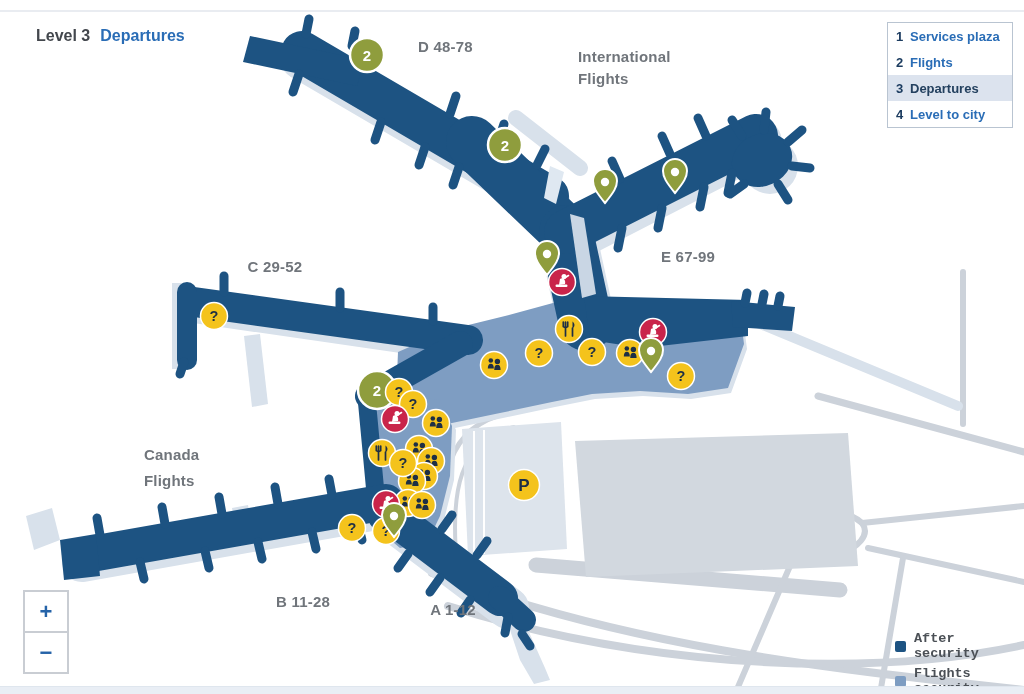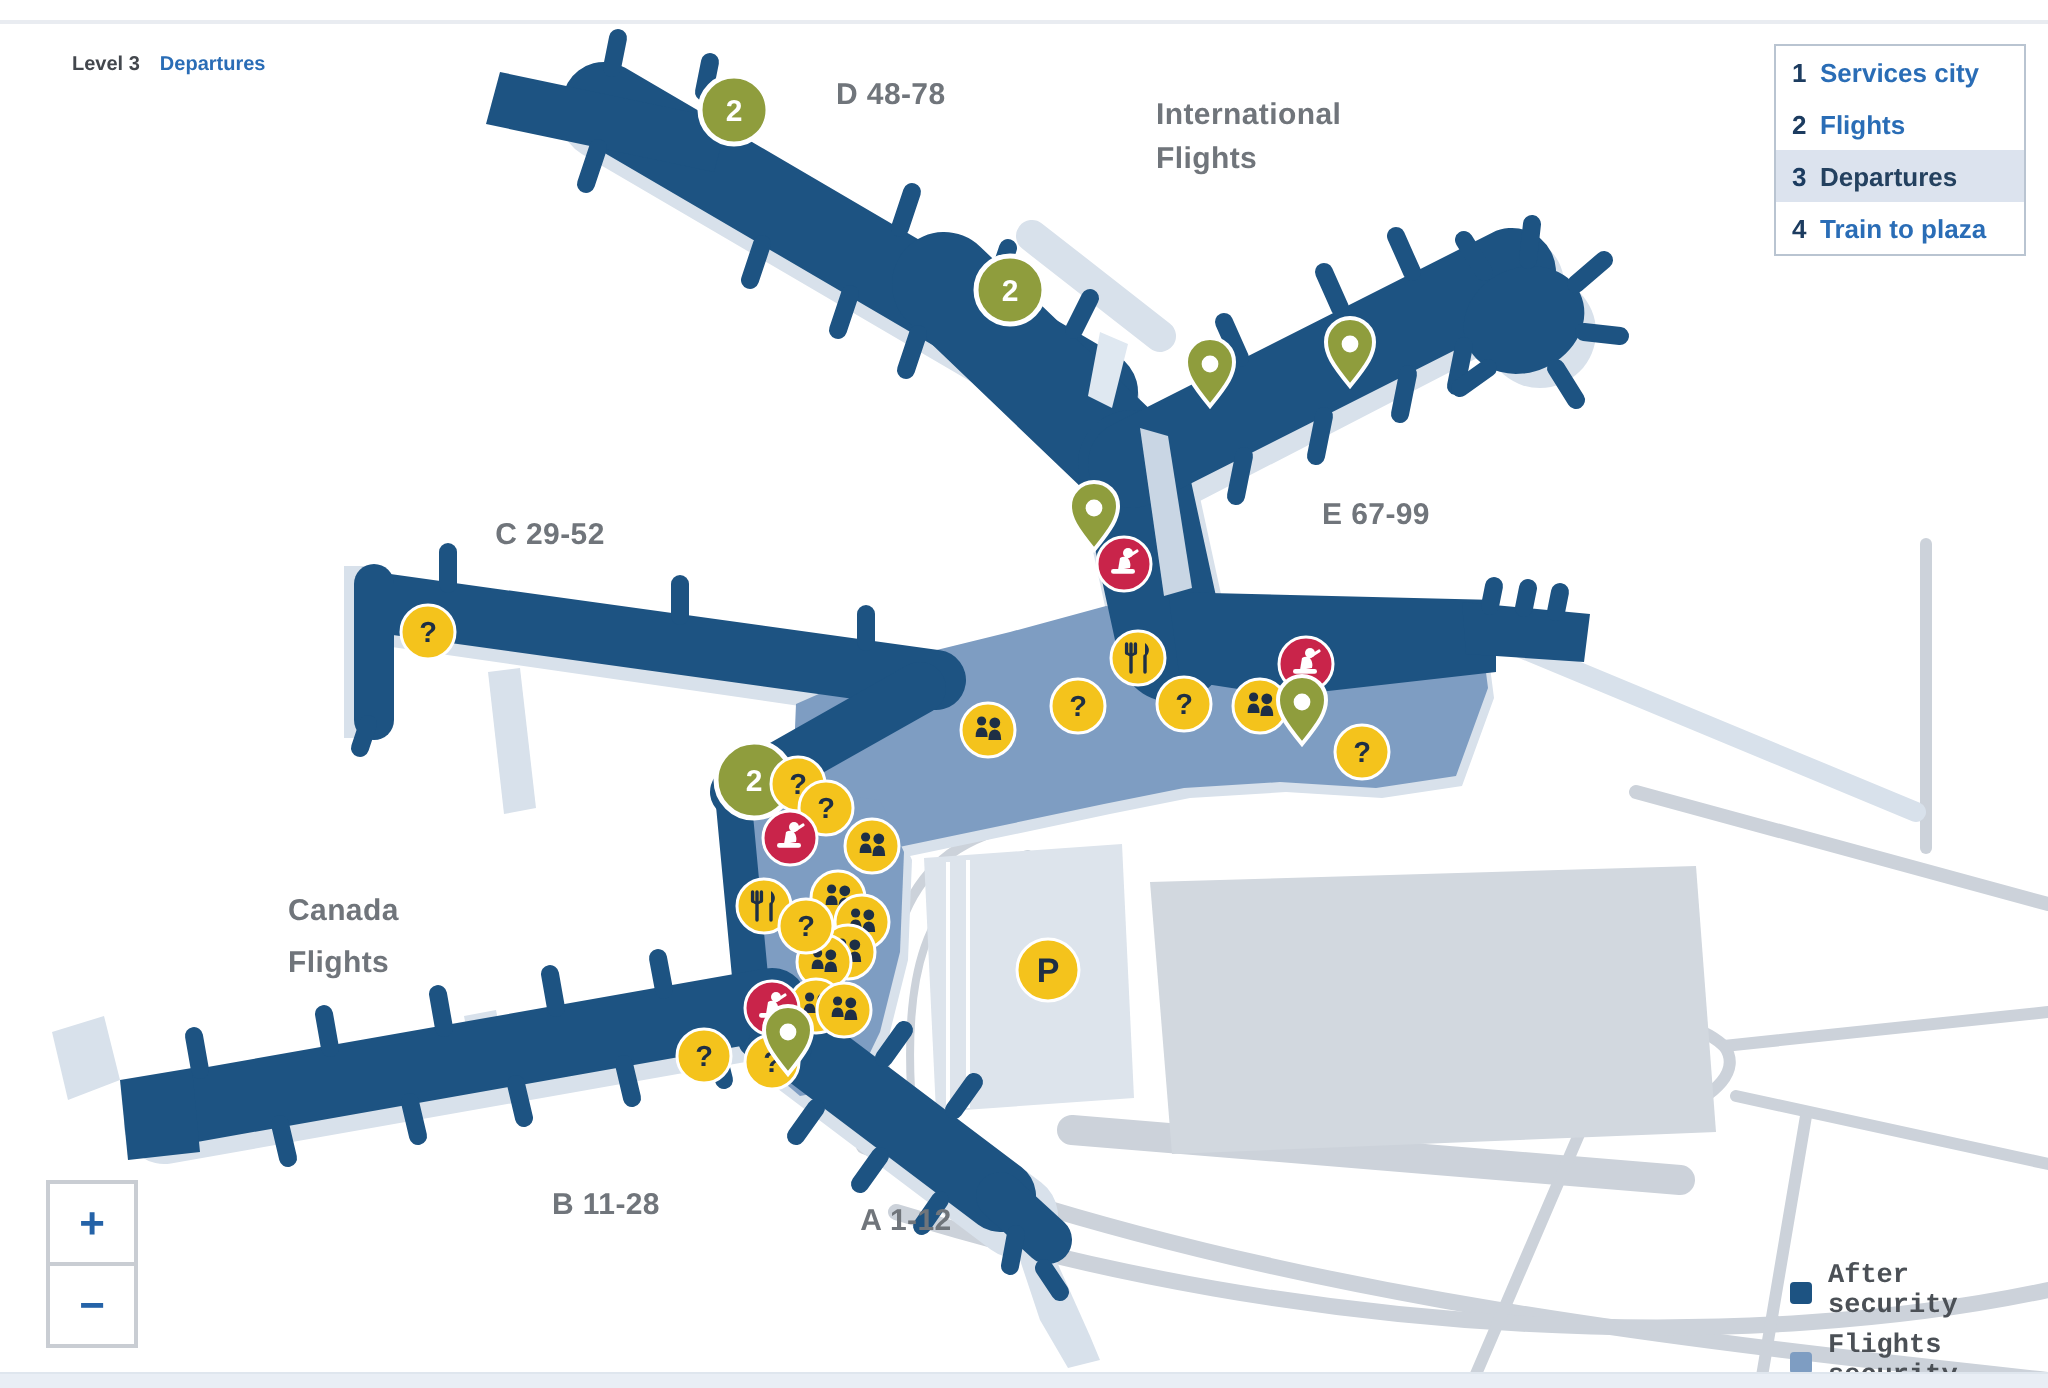--- a/index.html
+++ b/index.html
@@ -1,21 +1,21 @@
 <!DOCTYPE html>
 <html><head>
 <meta charset="utf-8">
 <style>
   html,body{margin:0;padding:0;background:#fff;}
   .stage{position:relative;width:1024px;height:694px;background:#fff;overflow:hidden;
          font-family:"Liberation Sans",sans-serif;}
   .stage svg{position:absolute;left:0;top:0;font-family:"Liberation Sans",sans-serif;}
   .topline{position:absolute;top:10px;left:0;right:0;height:2px;background:#e9ecf1;}
   .bottomstrip{position:absolute;bottom:0;left:0;right:0;height:7px;background:#e9eef5;border-top:1px solid #dfe6ee;}
-  .header{position:absolute;left:36px;top:27px;font-size:10px;font-weight:bold;}
+  .header{position:absolute;left:36px;top:27px;font-size:16px;font-weight:bold;}
   .header .lvl{color:#43474d;margin-right:10px;}
   .header .view{color:#2a6db6;}
   .menu{position:absolute;left:887px;top:22px;width:126px;background:#fff;
         border:1px solid #b9c4d1;box-sizing:border-box;}
   .menu-row{display:flex;align-items:center;padding:5px 8px;height:26px;box-sizing:border-box;
             font-size:13px;font-weight:bold;cursor:pointer;}
   .menu-row .num{color:#1c3c60;width:14px;flex:none;}
   .menu-row .lbl{color:#2a6db6;}
   .menu-row.sel{background:#dce3ee;}
   .menu-row.sel .lbl{color:#24415f;}
@@ -347,33 +347,33 @@
 
 <div class="topline"></div>
 
 <div class="header">
   <span class="lvl">Level 3</span><span class="view">Departures</span>
 </div>
 
 <div class="menu">
   <div class="menu-row">
     <span class="num">1</span>
-    <span class="lbl">Services city</span>
+    <span class="lbl">Services plaza</span>
   </div>
   <div class="menu-row">
     <span class="num">2</span>
     <span class="lbl">Flights</span>
   </div>
   <div class="menu-row sel">
     <span class="num">3</span>
     <span class="lbl">Departures</span>
   </div>
   <div class="menu-row">
     <span class="num">4</span>
-    <span class="lbl">Train to plaza</span>
+    <span class="lbl">Level to city</span>
   </div>
 </div>
 
 <div class="zoomctl">
   <button class="zbtn">+</button>
   <button class="zbtn">−</button>
 </div>
 
 <div class="legend">
   <div class="legend-row">

